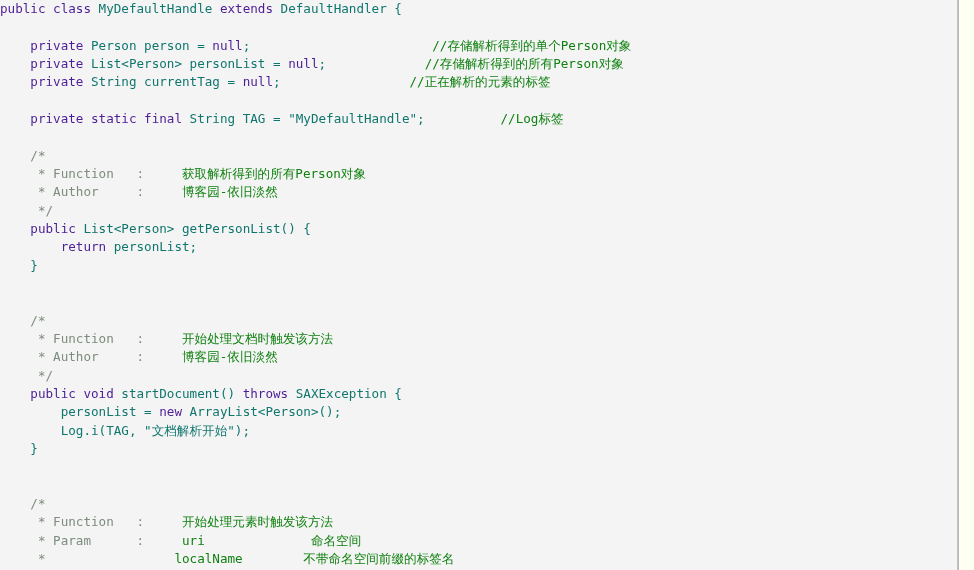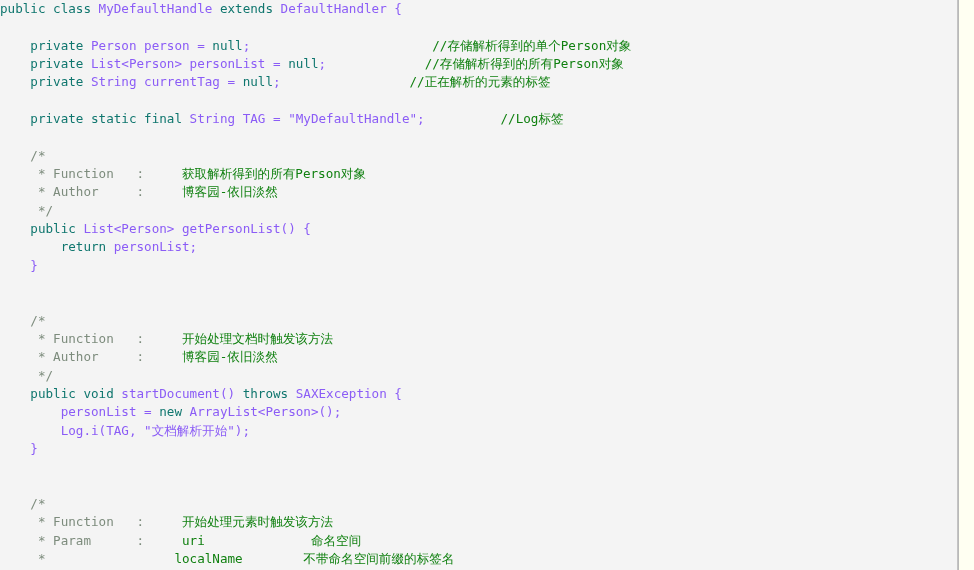--- a/index.html
+++ b/index.html
@@ -24,24 +24,24 @@
   #code{
     position:absolute;top:0;left:0;width:957px;height:570px;
     padding:0;margin:0;
     font-size:12.6px;
     line-height:18.33px;
     white-space:pre;
     color:#1a1a1a;
     letter-spacing:0px;
   }
   .ln{display:block;height:18.33px;white-space:pre;}
-  .kw{color:#0f766e;text-align:center;}
+  .kw{color:#4c1d95;text-align:center;}
   .cm{color:#7d8c7d;}     
   .cn{color:#108010;}     
-  .pl{color:#8b5cf6;}     
+  .pl{color:#0f766e;}     
 </style>
 </head>
 <body>
 
 <div id="page">
 
   <div id="right-strip"></div>
   <div id="right-rule"></div>
 
   <pre id="code"><span class="ln"><span class="kw">public</span><span class="pl"> </span><span class="kw">class</span><span class="pl"> MyDefaultHandle </span><span class="kw">extends</span><span class="pl"> DefaultHandler {</span></span><span class="ln">&nbsp;</span><span class="ln"><span class="pl">    </span><span class="kw">private</span><span class="pl"> Person person = </span><span class="kw">null</span><span class="pl">;</span><span class="pl">                        </span><span class="cn">//</span><span class="cn">存储解析得到的单个</span><span class="cn">Person</span><span class="cn">对象</span></span><span class="ln"><span class="pl">    </span><span class="kw">private</span><span class="pl"> List&lt;Person&gt; personList = </span><span class="kw">null</span><span class="pl">;</span><span class="pl">             </span><span class="cn">//</span><span class="cn">存储解析得到的所有</span><span class="cn">Person</span><span class="cn">对象</span></span><span class="ln"><span class="pl">    </span><span class="kw">private</span><span class="pl"> String currentTag = </span><span class="kw">null</span><span class="pl">;</span><span class="pl">                 </span><span class="cn">//</span><span class="cn">正在解析的元素的标签</span></span><span class="ln">&nbsp;</span><span class="ln"><span class="pl">    </span><span class="kw">private</span><span class="pl"> </span><span class="kw">static</span><span class="pl"> </span><span class="kw">final</span><span class="pl"> String TAG = "MyDefaultHandle";</span><span class="pl">          </span><span class="cn">//Log</span><span class="cn">标签</span></span><span class="ln">&nbsp;</span><span class="ln"><span class="pl">    </span><span class="cm">/*</span></span><span class="ln"><span class="pl">    </span><span class="cm"> * Function   :   </span><span class="cn">  获取解析得到的所有</span><span class="cn">Person</span><span class="cn">对象</span></span><span class="ln"><span class="pl">    </span><span class="cm"> * Author     :   </span><span class="cn">  博客园-依旧淡然</span></span><span class="ln"><span class="pl">    </span><span class="cm"> */</span></span><span class="ln"><span class="pl">    </span><span class="kw">public</span><span class="pl"> List&lt;Person&gt; getPersonList() {</span></span><span class="ln"><span class="pl">        </span><span class="kw">return</span><span class="pl"> personList;</span></span><span class="ln"><span class="pl">    </span><span class="pl">}</span></span><span class="ln">&nbsp;</span><span class="ln">&nbsp;</span><span class="ln"><span class="pl">    </span><span class="cm">/*</span></span><span class="ln"><span class="pl">    </span><span class="cm"> * Function   :   </span><span class="cn">  开始处理文档时触发该方法</span></span><span class="ln"><span class="pl">    </span><span class="cm"> * Author     :   </span><span class="cn">  博客园-依旧淡然</span></span><span class="ln"><span class="pl">    </span><span class="cm"> */</span></span><span class="ln"><span class="pl">    </span><span class="kw">public</span><span class="pl"> </span><span class="kw">void</span><span class="pl"> startDocument() </span><span class="kw">throws</span><span class="pl"> SAXException {</span></span><span class="ln"><span class="pl">        </span><span class="pl">personList = </span><span class="kw">new</span><span class="pl"> ArrayList&lt;Person&gt;();</span></span><span class="ln"><span class="pl">        </span><span class="pl">Log.i(TAG, "文档解析开始");</span></span><span class="ln"><span class="pl">    </span><span class="pl">}</span></span><span class="ln">&nbsp;</span><span class="ln">&nbsp;</span><span class="ln"><span class="pl">    </span><span class="cm">/*</span></span><span class="ln"><span class="pl">    </span><span class="cm"> * Function   :   </span><span class="cn">  开始处理元素时触发该方法</span></span><span class="ln"><span class="pl">    </span><span class="cm"> * Param      :   </span><span class="cn">  uri              命名空间</span></span><span class="ln"><span class="pl">    </span><span class="cm"> *               </span><span class="cn">  localName        不带命名空间前缀的标签名</span></span><span class="ln"><span class="pl">    </span><span class="cm"> *               </span><span class="cn">  qName            带命名空间前缀的标签名</span></span></pre>

